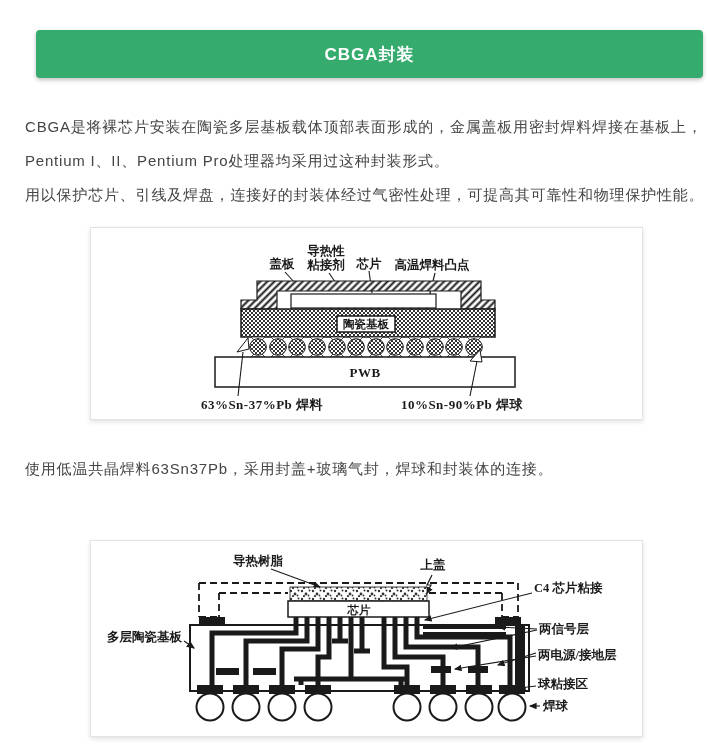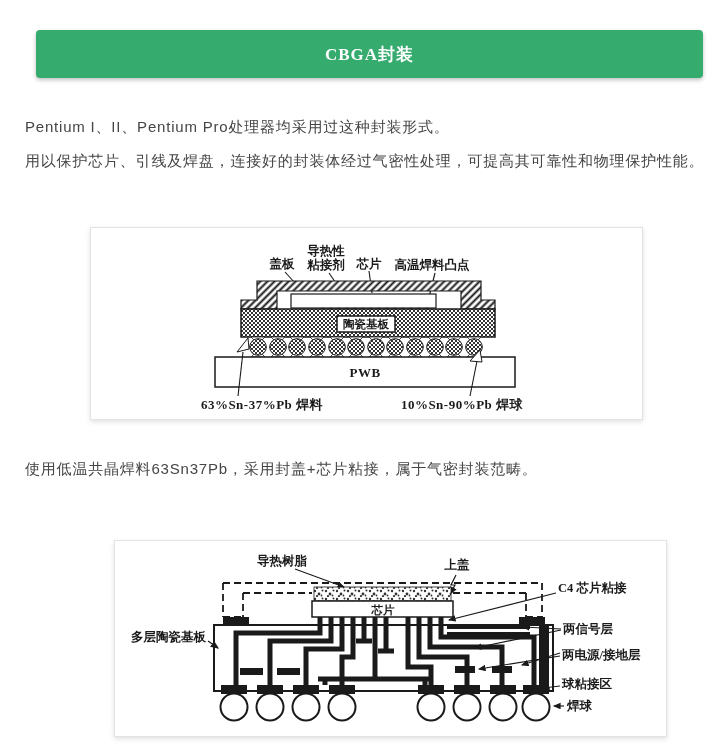--- a/index.html
+++ b/index.html
@@ -1,45 +1,46 @@
 <!DOCTYPE html>
 <html><head>
 <meta charset="utf-8">
 <style>
   html,body{margin:0;padding:0;background:#fff;}
   .page{position:relative;width:723px;height:746px;background:#ffffff;overflow:hidden;
         font-family:"Liberation Sans",sans-serif;}
   .banner{position:absolute;left:36px;top:30px;width:667px;height:48px;border-radius:4px;
           display:flex;align-items:center;justify-content:center;
           box-shadow:0 2px 4px rgba(0,0,0,0.25);}
-  .banner span{color:#fff;font-size:17px;font-weight:bold;letter-spacing:1px;font-family:Liberation Serif, serif;}
+  .banner span{color:#fff;font-size:17px;font-weight:bold;letter-spacing:1px;}
   .para{position:absolute;left:25px;width:684px;color:#454545;font-size:15px;letter-spacing:0.8px;}
   .para .pline{height:34px;line-height:34px;white-space:nowrap;}
   .p1{top:110px;}
   .p2{top:452px;}
   .figbox{position:absolute;left:90px;width:553px;background:#fff;border:1px solid #e3e3e3;
           box-shadow:0 2px 5px rgba(0,0,0,0.12);box-sizing:border-box;}
   .fig1{top:227px;height:193px;}
-  .fig2{top:540px;height:197px;margin-left:24px;}
+  .fig2{top:540px;height:197px;}
   .figbox svg{display:block;}
   text{font-family:"Liberation Serif",serif;fill:#1a1a1a;}
   .dlabel{font-size:12.5px;font-weight:bold;}
   .dlabel-sm{font-size:11.5px;font-weight:bold;}
   .latin{font-size:13px;font-weight:bold;letter-spacing:0.5px;}
 </style>
 </head>
 <body>
 
 <div class="page">
 
   <div class="banner" style="background:#35ab6e;">
     <span>CBGA封装</span>
   </div>
 
   <div class="para p1">
+    <div class="pline">CBGA是将裸芯片安装在陶瓷多层基板载体顶部表面形成的，金属盖板用密封焊料焊接在基板上，</div>
     <div class="pline">Pentium I、II、Pentium Pro处理器均采用过这种封装形式。</div>
     <div class="pline">用以保护芯片、引线及焊盘，连接好的封装体经过气密性处理，可提高其可靠性和物理保护性能。</div>
   </div>
 
   <div class="figbox fig1">
     <svg width="551" height="191" viewBox="0 0 551 191">
       <defs>
         <pattern id="hatch" patternUnits="userSpaceOnUse" width="5" height="5" patternTransform="rotate(45)">
           <rect width="5" height="5" fill="#ffffff"></rect>
           <line x1="2.5" y1="0" x2="2.5" y2="5" stroke="#1a1a1a" stroke-width="2"></line>
@@ -137,21 +138,21 @@
       <line x1="147" y1="168" x2="152" y2="124" stroke="#1a1a1a" stroke-width="1.1"></line>
       <polygon points="157,110 146,124 158,121" fill="#ffffff" stroke="#1a1a1a" stroke-width="1"></polygon>
       <line x1="379" y1="168" x2="386" y2="133" stroke="#1a1a1a" stroke-width="1.1"></line>
       <polygon points="389,122 379,133 391,134" fill="#ffffff" stroke="#1a1a1a" stroke-width="1"></polygon>
       <text class="latin" x="171" y="181" text-anchor="middle">63%Sn-37%Pb 焊料</text>
       <text class="latin" x="371" y="181" text-anchor="middle">10%Sn-90%Pb 焊球</text>
     </svg>
   </div>
 
   <div class="para p2">
-    <div class="pline">使用低温共晶焊料63Sn37Pb，采用封盖+芯片粘接，属于气密封装范畴。</div>
+    <div class="pline">使用低温共晶焊料63Sn37Pb，采用封盖+玻璃气封，焊球和封装体的连接。</div>
   </div>
 
   <div class="figbox fig2">
     <svg width="551" height="195" viewBox="0 0 551 195">
       <defs>
         <pattern id="speckle" patternUnits="userSpaceOnUse" width="11" height="8">
           <rect width="11" height="8" fill="#ffffff"></rect>
           <circle cx="2" cy="2" r="1.2" fill="#333"></circle>
             <circle cx="6" cy="5" r="1.4" fill="#333"></circle>
           <circle cx="9.5" cy="1.5" r="1" fill="#333"></circle>

